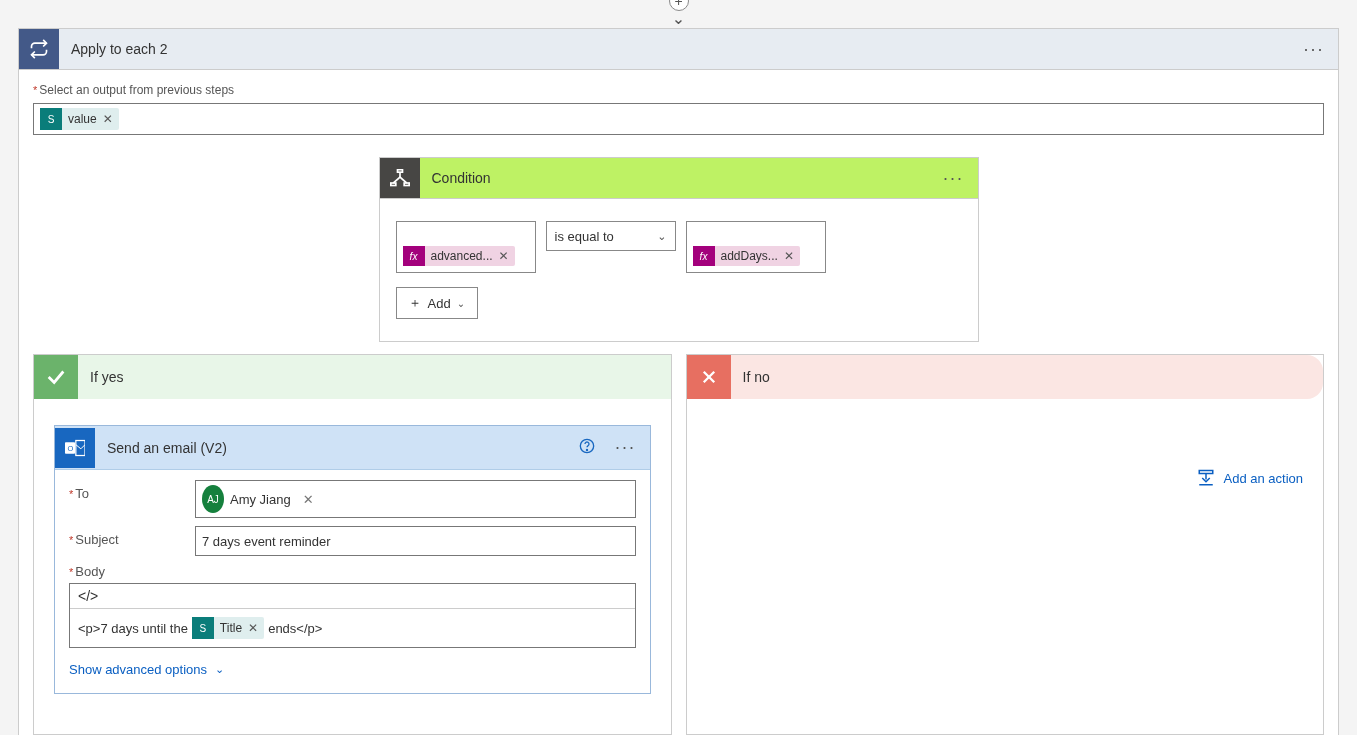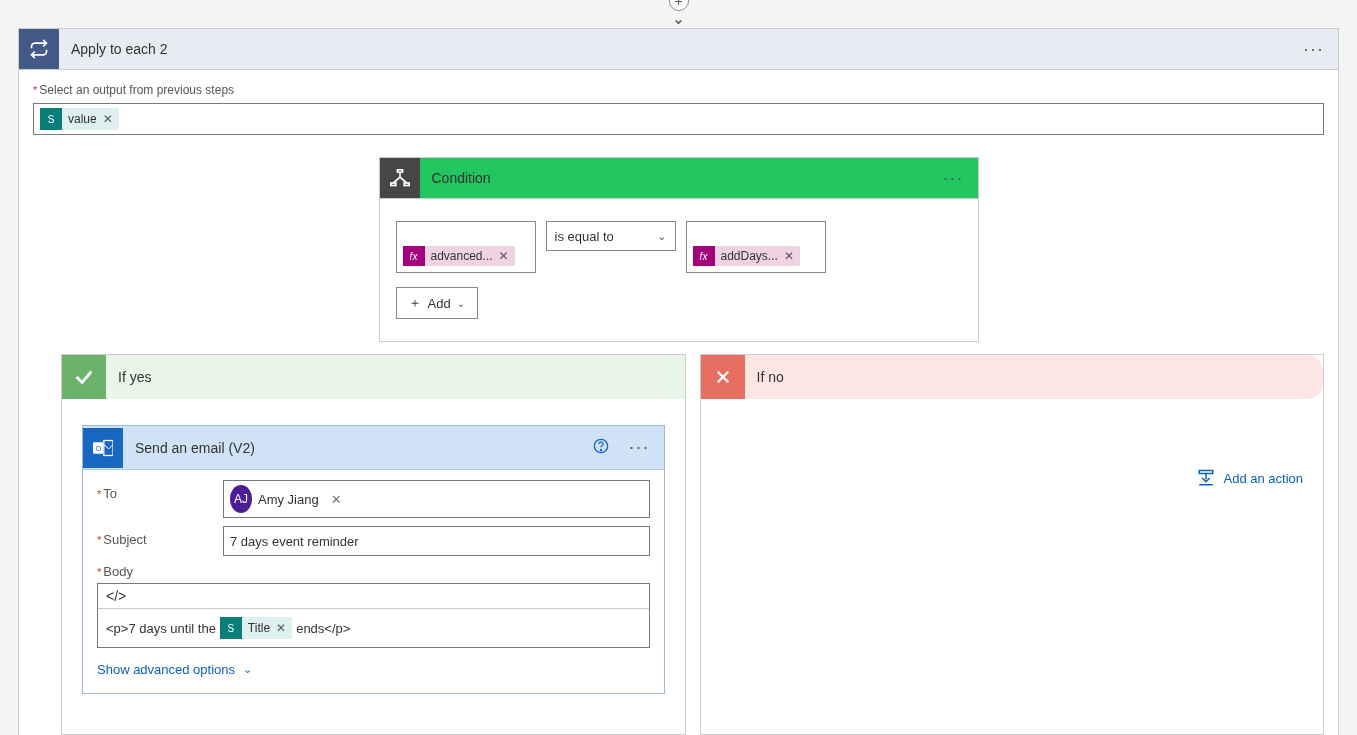--- a/index.html
+++ b/index.html
@@ -24,35 +24,35 @@
   .label { font-size:12px; color:#555; }
   .output-field { border:1px solid #777; margin-top:6px; padding:4px 6px; min-height:30px; display:flex; align-items:center; gap:4px;}
   .token { display:inline-flex; align-items:center; background:#dfeeee; border-radius:2px; font-size:12px; }
   .token-icon { width:22px; height:22px; background:#0a7d7a; color:#fff; display:flex; align-items:center; justify-content:center; font-size:10px; }
   .token-label { padding:0 6px; }
   .token-x { padding:0 6px 0 0; color:#555; cursor:pointer; font-size:12px;}
 
   
   .condition-wrap { display:flex; justify-content:center; margin-top:22px; }
   .condition-card { width:600px; }
-  .condition-header { background:#22c55e; border-bottom:1px solid #ccc;}
+  .condition-header { background:#bef264; border-bottom:1px solid #ccc;}
   .condition-header .header-icon { background:#474644; }
   .condition-body { padding:22px 16px; }
   .cond-row { display:flex; gap:10px; align-items:flex-start; }
   .cond-box { border:1px solid #888; width:140px; height:52px; padding:6px; display:flex; align-items:flex-end; }
   .cond-op { border:1px solid #888; width:130px; height:30px; display:flex; align-items:center; justify-content:space-between; padding:0 8px; font-size:13px; color:#333;}
   .fx-token { display:inline-flex; align-items:center; background:#f0d3e3; border-radius:2px; font-size:12px; }
   .fx-icon { width:22px; height:20px; background:#a3007c; color:#fff; display:flex; align-items:center; justify-content:center; font-size:10px; font-style:italic;}
   .fx-label { padding:0 6px; }
   .fx-x { padding:0 6px 0 0; color:#555; cursor:pointer;}
   .add-btn { border:1px solid #888; display:inline-flex; align-items:center; gap:6px; padding:6px 12px; margin-top:14px; font-size:13px; cursor:pointer; }
   .add-btn .chev { font-size:10px; color:#555;}
 
   
-  .branches { display:flex; gap:14px; margin-top:12px;margin-left:28px; }
+  .branches { display:flex; gap:14px; margin-top:12px; }
   .branch-card { flex:1; background:#fff; border:1px solid #ccc; }
   .branch-header { display:flex; align-items:center; height:44px; }
   .branch-icon { width:44px; height:44px; display:flex; align-items:center; justify-content:center; color:#fff; font-size:20px;}
   .yes-header { background:#e8f6e8; }
   .yes-header .branch-icon { background:#6bb36b;}
   .no-header { background:#fbe6e3;border-radius:16px; }
   .no-header .branch-icon { background:#e76f61;}
   .branch-title { padding:0 12px; font-size:14px;}
 
   .yes-body { padding:26px 20px 40px 20px; }
@@ -61,21 +61,21 @@
   
   .email-card { border:1px solid #99b8db; }
   .email-header { background:#cfe2f6; display:flex; align-items:center; height:44px; border-bottom:1px solid #b0cde8;}
   .email-header .header-icon { background:#1867c0; font-size:16px;}
   .email-header .help { color:#1867c0; width:28px; text-align:center; cursor:pointer; font-size:15px;}
   .email-body { padding:10px 14px 16px 14px; }
   .field-row { display:flex; align-items:flex-start; margin-bottom:8px; }
   .field-label { width:126px; font-size:13px; color:#555; padding-top:6px;}
   .field-input { flex:1; border:1px solid #777; min-height:30px; padding:4px 6px; display:flex; align-items:center; flex-wrap:wrap; gap:4px; font-size:13px;}
   .person-chip { display:inline-flex; align-items:center; gap:6px; }
-  .person-av { width:22px; height:28px; border-radius:50%; background:#4c1d95; color:#fff; display:flex; align-items:center; justify-content:center; font-size:12px;}
+  .person-av { width:22px; height:28px; border-radius:50%; background:#15803d; color:#fff; display:flex; align-items:center; justify-content:center; font-size:10px;}
   .person-x { color:#777; cursor:pointer; font-size:13px; padding-left:6px;}
   .body-area { border:1px solid #777; }
   .body-toolbar { border-bottom:1px solid #ccc; padding:4px 8px; font-family:monospace; font-size:14px;}
   .body-content { padding:8px 8px; display:flex; align-items:center; flex-wrap:wrap; gap:4px; font-size:13px;}
   .adv-link { color:#0a5fc2; font-size:13px; margin-top:14px; display:inline-flex; align-items:center; gap:8px; cursor:pointer;}
   .adv-link .chev { font-size:11px;}
 
   .add-action-link { color:#0a5fc2; font-size:13px; display:inline-flex; align-items:center; gap:8px; cursor:pointer;}
   .add-action-link svg { width:18px; height:18px; }
 

